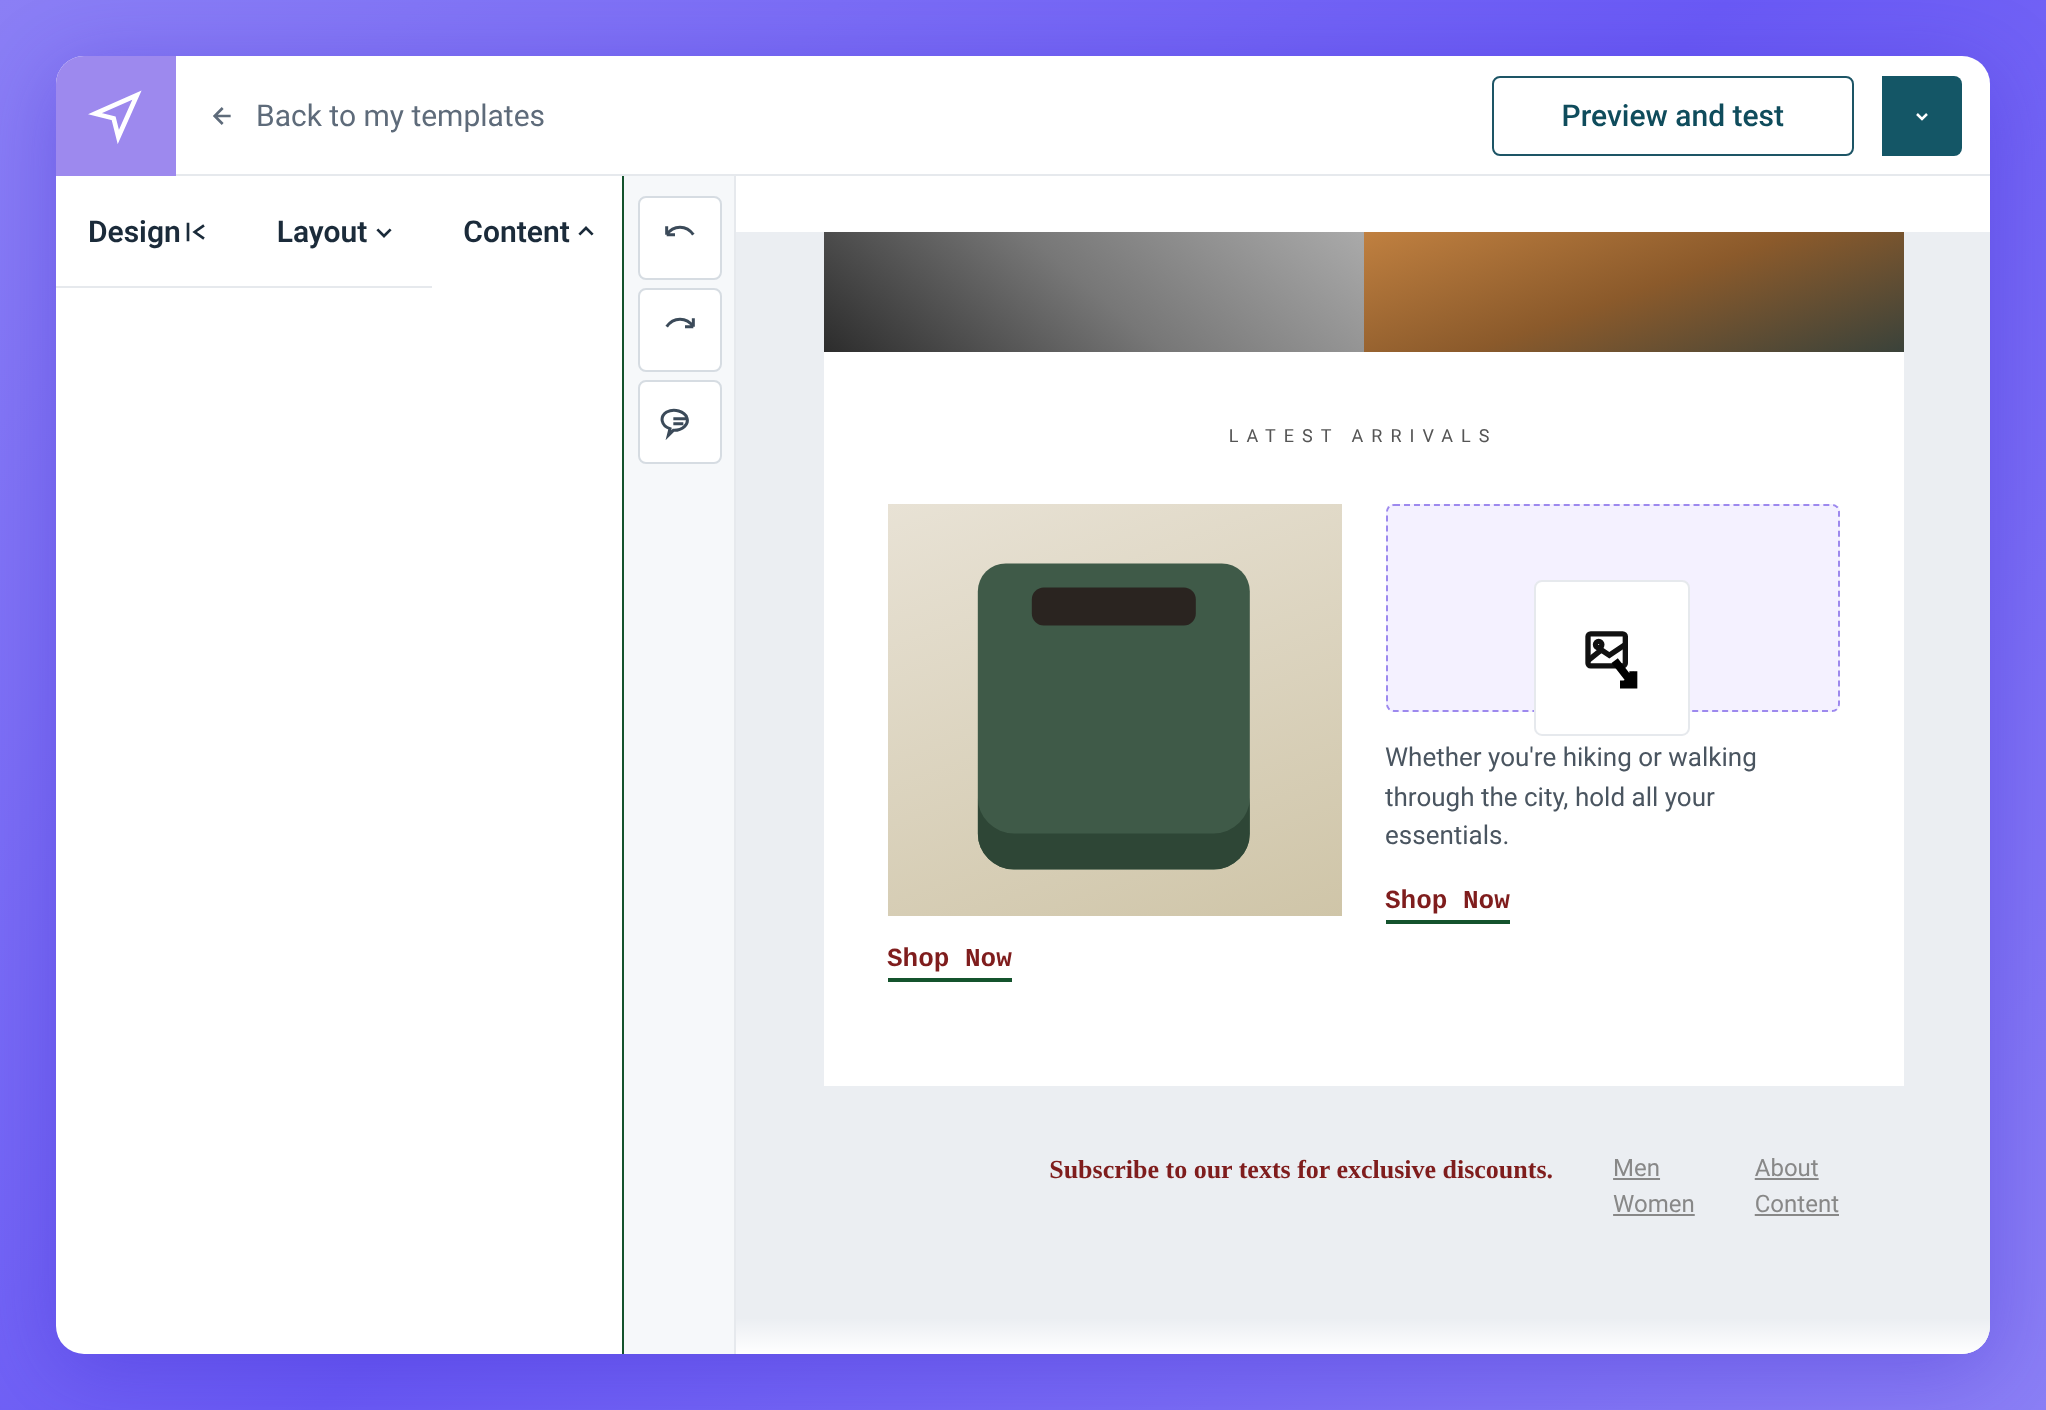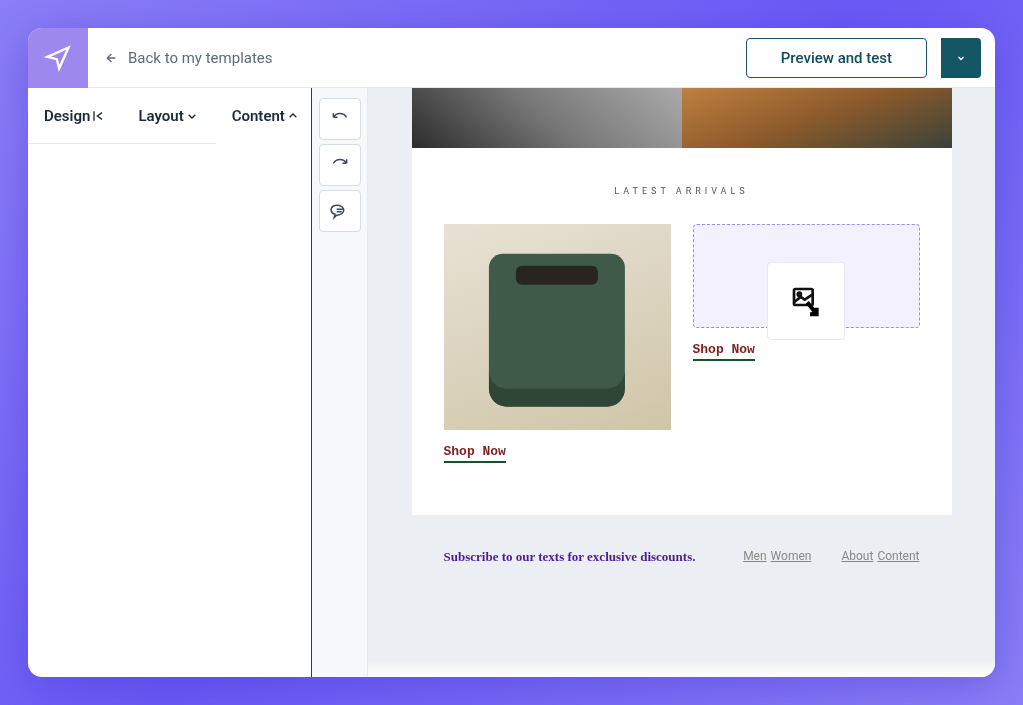--- a/index.html
+++ b/index.html
@@ -152,20 +152,21 @@
     cursor: pointer;
   }
   .toolbtn svg { width:20px; height:20px; stroke:#3b4a59; stroke-width:1.8; fill:none;}
   
   .canvas {
     flex: 1;
     background: #ebeef2;
     position: relative;
     overflow: hidden;
     padding: 0 36px;
+    margin-top: 28px;
   }
   .email {
     width: 540px;
     margin: 0 auto;
     background: #fff;
   }
   .hero {
     height: 60px;
     display:flex;
     overflow:hidden;
@@ -261,26 +262,27 @@
     padding: 34px 32px 0 32px;
     display:flex;
     gap:30px;
     align-items:flex-start;
     margin-top: 24px;
   }
   .footer-sub {
     font-family: Georgia, serif;
     font-size: 13px;
     font-weight:700;
-    color:#4c1d95;
+    color:#7f1d1d;
     flex:1;
+    text-align:right;
   }
   .footer-col{
     display:flex;
-    flex-direction:row;
+    flex-direction:column;
     gap:4px;
   }
   .footer-link{
     font-size:12px;
     color:#888;
     text-decoration:underline;
     cursor:pointer;
   }
   .fade{
     position:absolute;
@@ -435,20 +437,21 @@
             <div class="dropzone">
               <div class="drop-card">
                 <svg viewBox="0 0 24 24">
                   <rect x="3" y="3" width="14" height="12" rx="1"></rect>
                   <circle cx="7" cy="7" r="1.2"></circle>
                   <path d="M3 13 L8 9 L11 11 L17 7"></path>
                   <path d="M13 13 L20 22 M20 17 L20 22 L15 22" stroke="#000" stroke-width="3" fill="#000"></path>
                 </svg>
               </div>
             </div>
+            <div class="prod-desc">Whether you're hiking or walking through the city, hold all your essentials.</div>
             <a class="shopnow">Shop Now</a>
           </div>
         </div>
 
         <div class="footer">
           <div class="footer-sub">Subscribe to our texts for exclusive discounts.</div>
           <div class="footer-col">
             <a class="footer-link">Men</a>
             <a class="footer-link">Women</a>
           </div>

